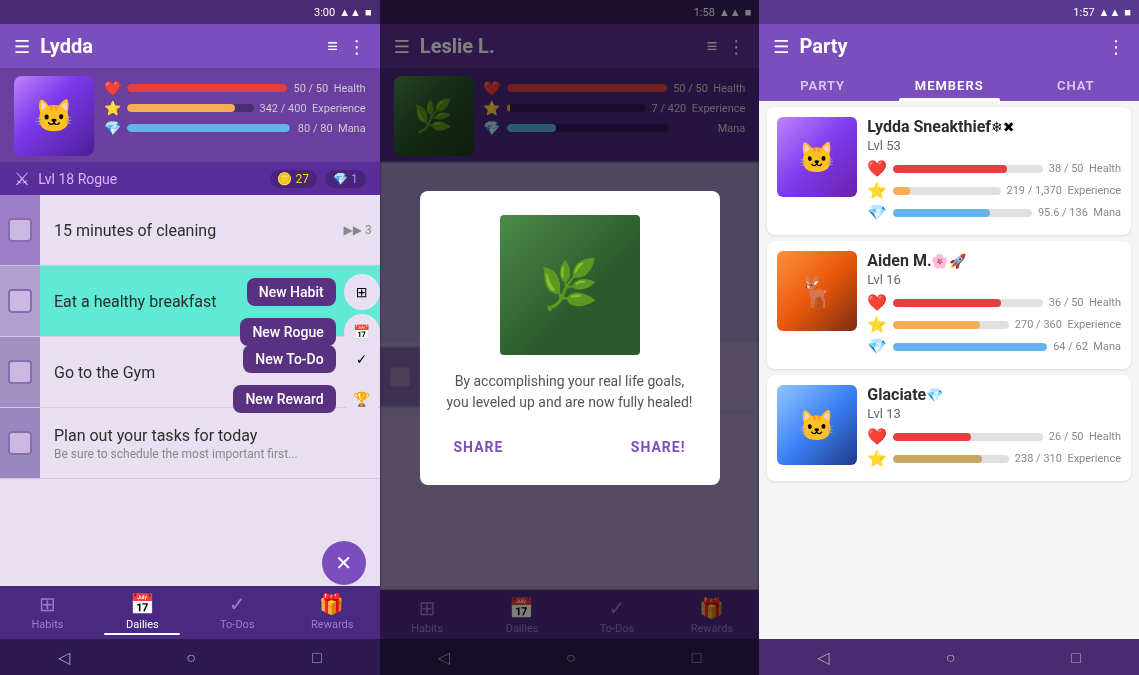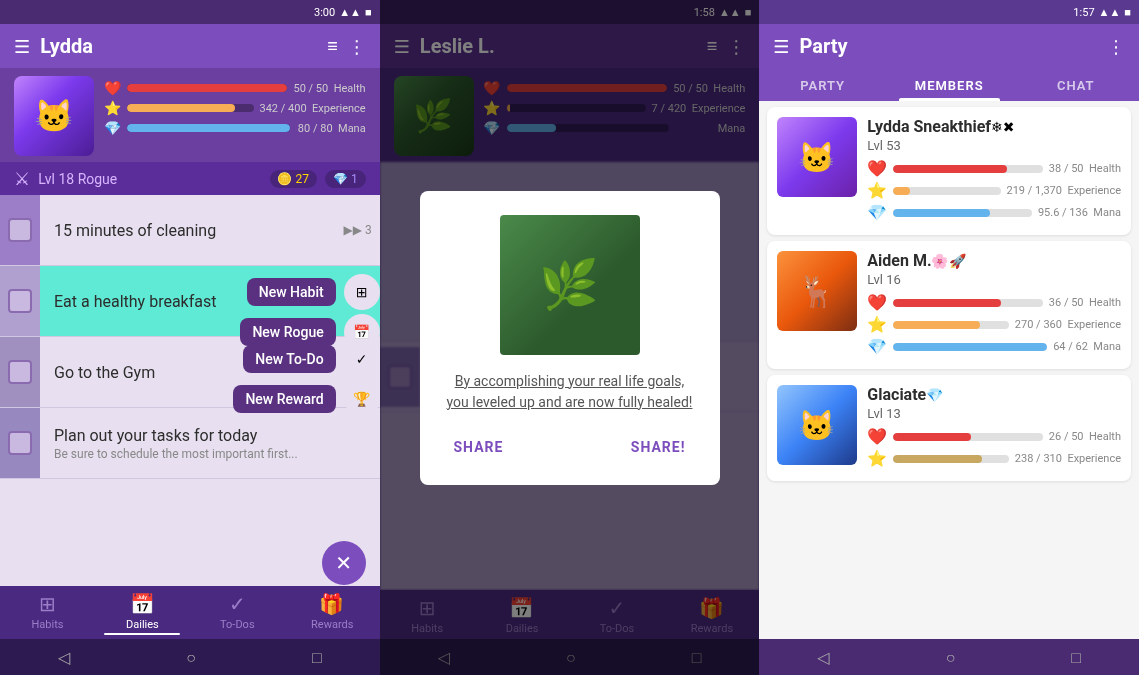--- a/index.html
+++ b/index.html
@@ -304,21 +304,20 @@
       display: flex;
       align-items: center;
       justify-content: center;
       font-size: 48px;
     }
     .modal-text {
       font-size: 14px;
       color: #555;
       margin-bottom: 20px;
       line-height: 1.5;
-      text-decoration: underline;
     }
     .modal-actions {
       display: flex;
       justify-content: space-between;
     }
     .modal-btn {
       color: #7c4dbd;
       font-size: 14px;
       font-weight: bold;
       letter-spacing: 1px;

